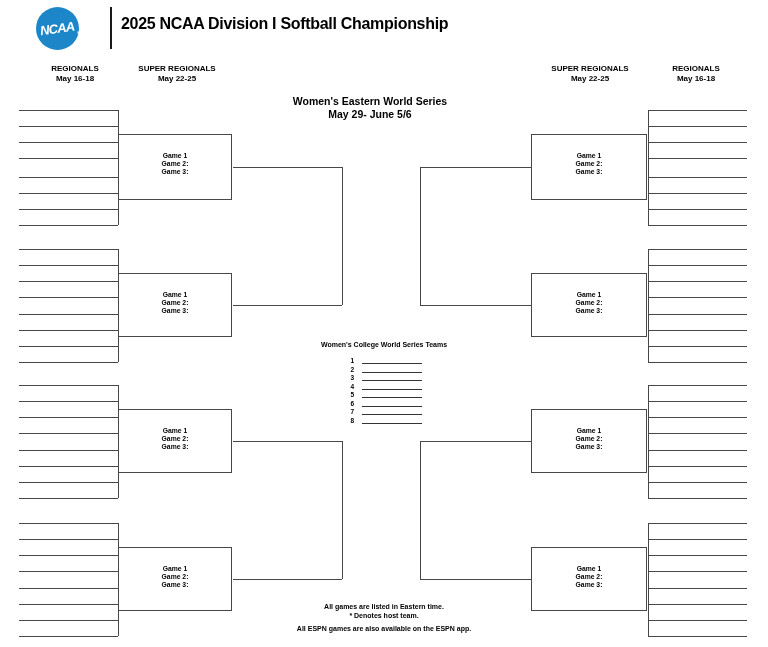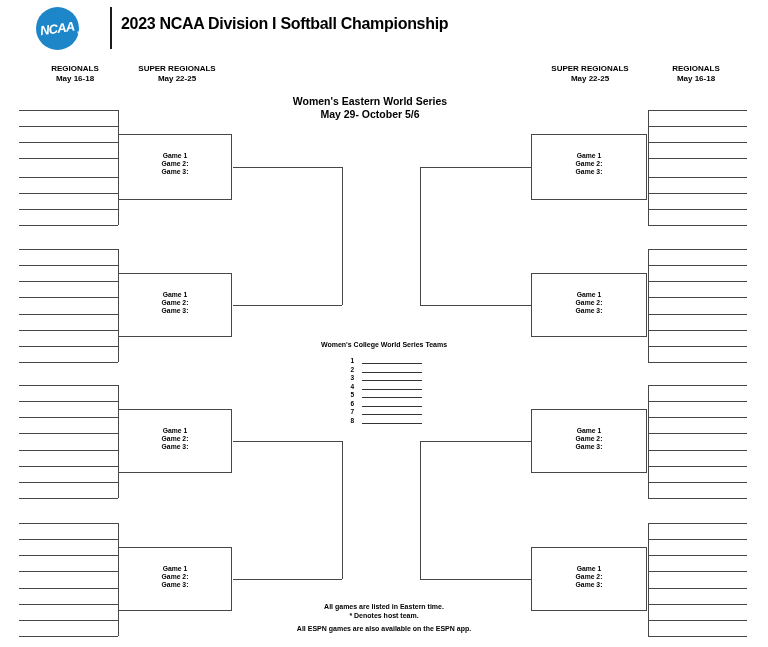--- a/index.html
+++ b/index.html
@@ -66,42 +66,42 @@
 <body>
 
 <div class="page">
 
   <div class="logo">
     <span class="logo-text">
       <span>NCAA</span><span class="logo-reg">®</span>
     </span>
   </div>
   <div class="header-divider"></div>
-  <div class="title">2023 NCAA Division I Softball Championship</div>
+  <div class="title">2025 NCAA Division I Softball Championship</div>
 
   <div class="col-head" style="left:75px">
     <div>REGIONALS</div>
     <div>May 16-18</div>
   </div>
   <div class="col-head" style="left:177px">
     <div>SUPER REGIONALS</div>
     <div>May 22-25</div>
   </div>
   <div class="col-head" style="left:590px">
     <div>SUPER REGIONALS</div>
     <div>May 22-25</div>
   </div>
   <div class="col-head" style="left:696px">
     <div>REGIONALS</div>
     <div>May 16-18</div>
   </div>
 
   <div class="wcws-head">
     <div>Women's Eastern World Series</div>
-    <div>May 29- October 5/6</div>
+    <div>May 29- June 5/6</div>
   </div>
 
   <div id="bracket" style="position:absolute;inset:0">
       <div class="hline" style="left: 19px; top: 110px; width: 99px;"></div>
       <div class="hline" style="left: 19px; top: 126px; width: 99px;"></div>
       <div class="hline" style="left: 19px; top: 142px; width: 99px;"></div>
       <div class="hline" style="left: 19px; top: 158px; width: 99px;"></div>
       <div class="vline" style="left: 118px; top: 110px; height: 115px;"></div>
       <div class="hline" style="left: 19px; top: 177px; width: 99px;"></div>
       <div class="hline" style="left: 19px; top: 193px; width: 99px;"></div>

